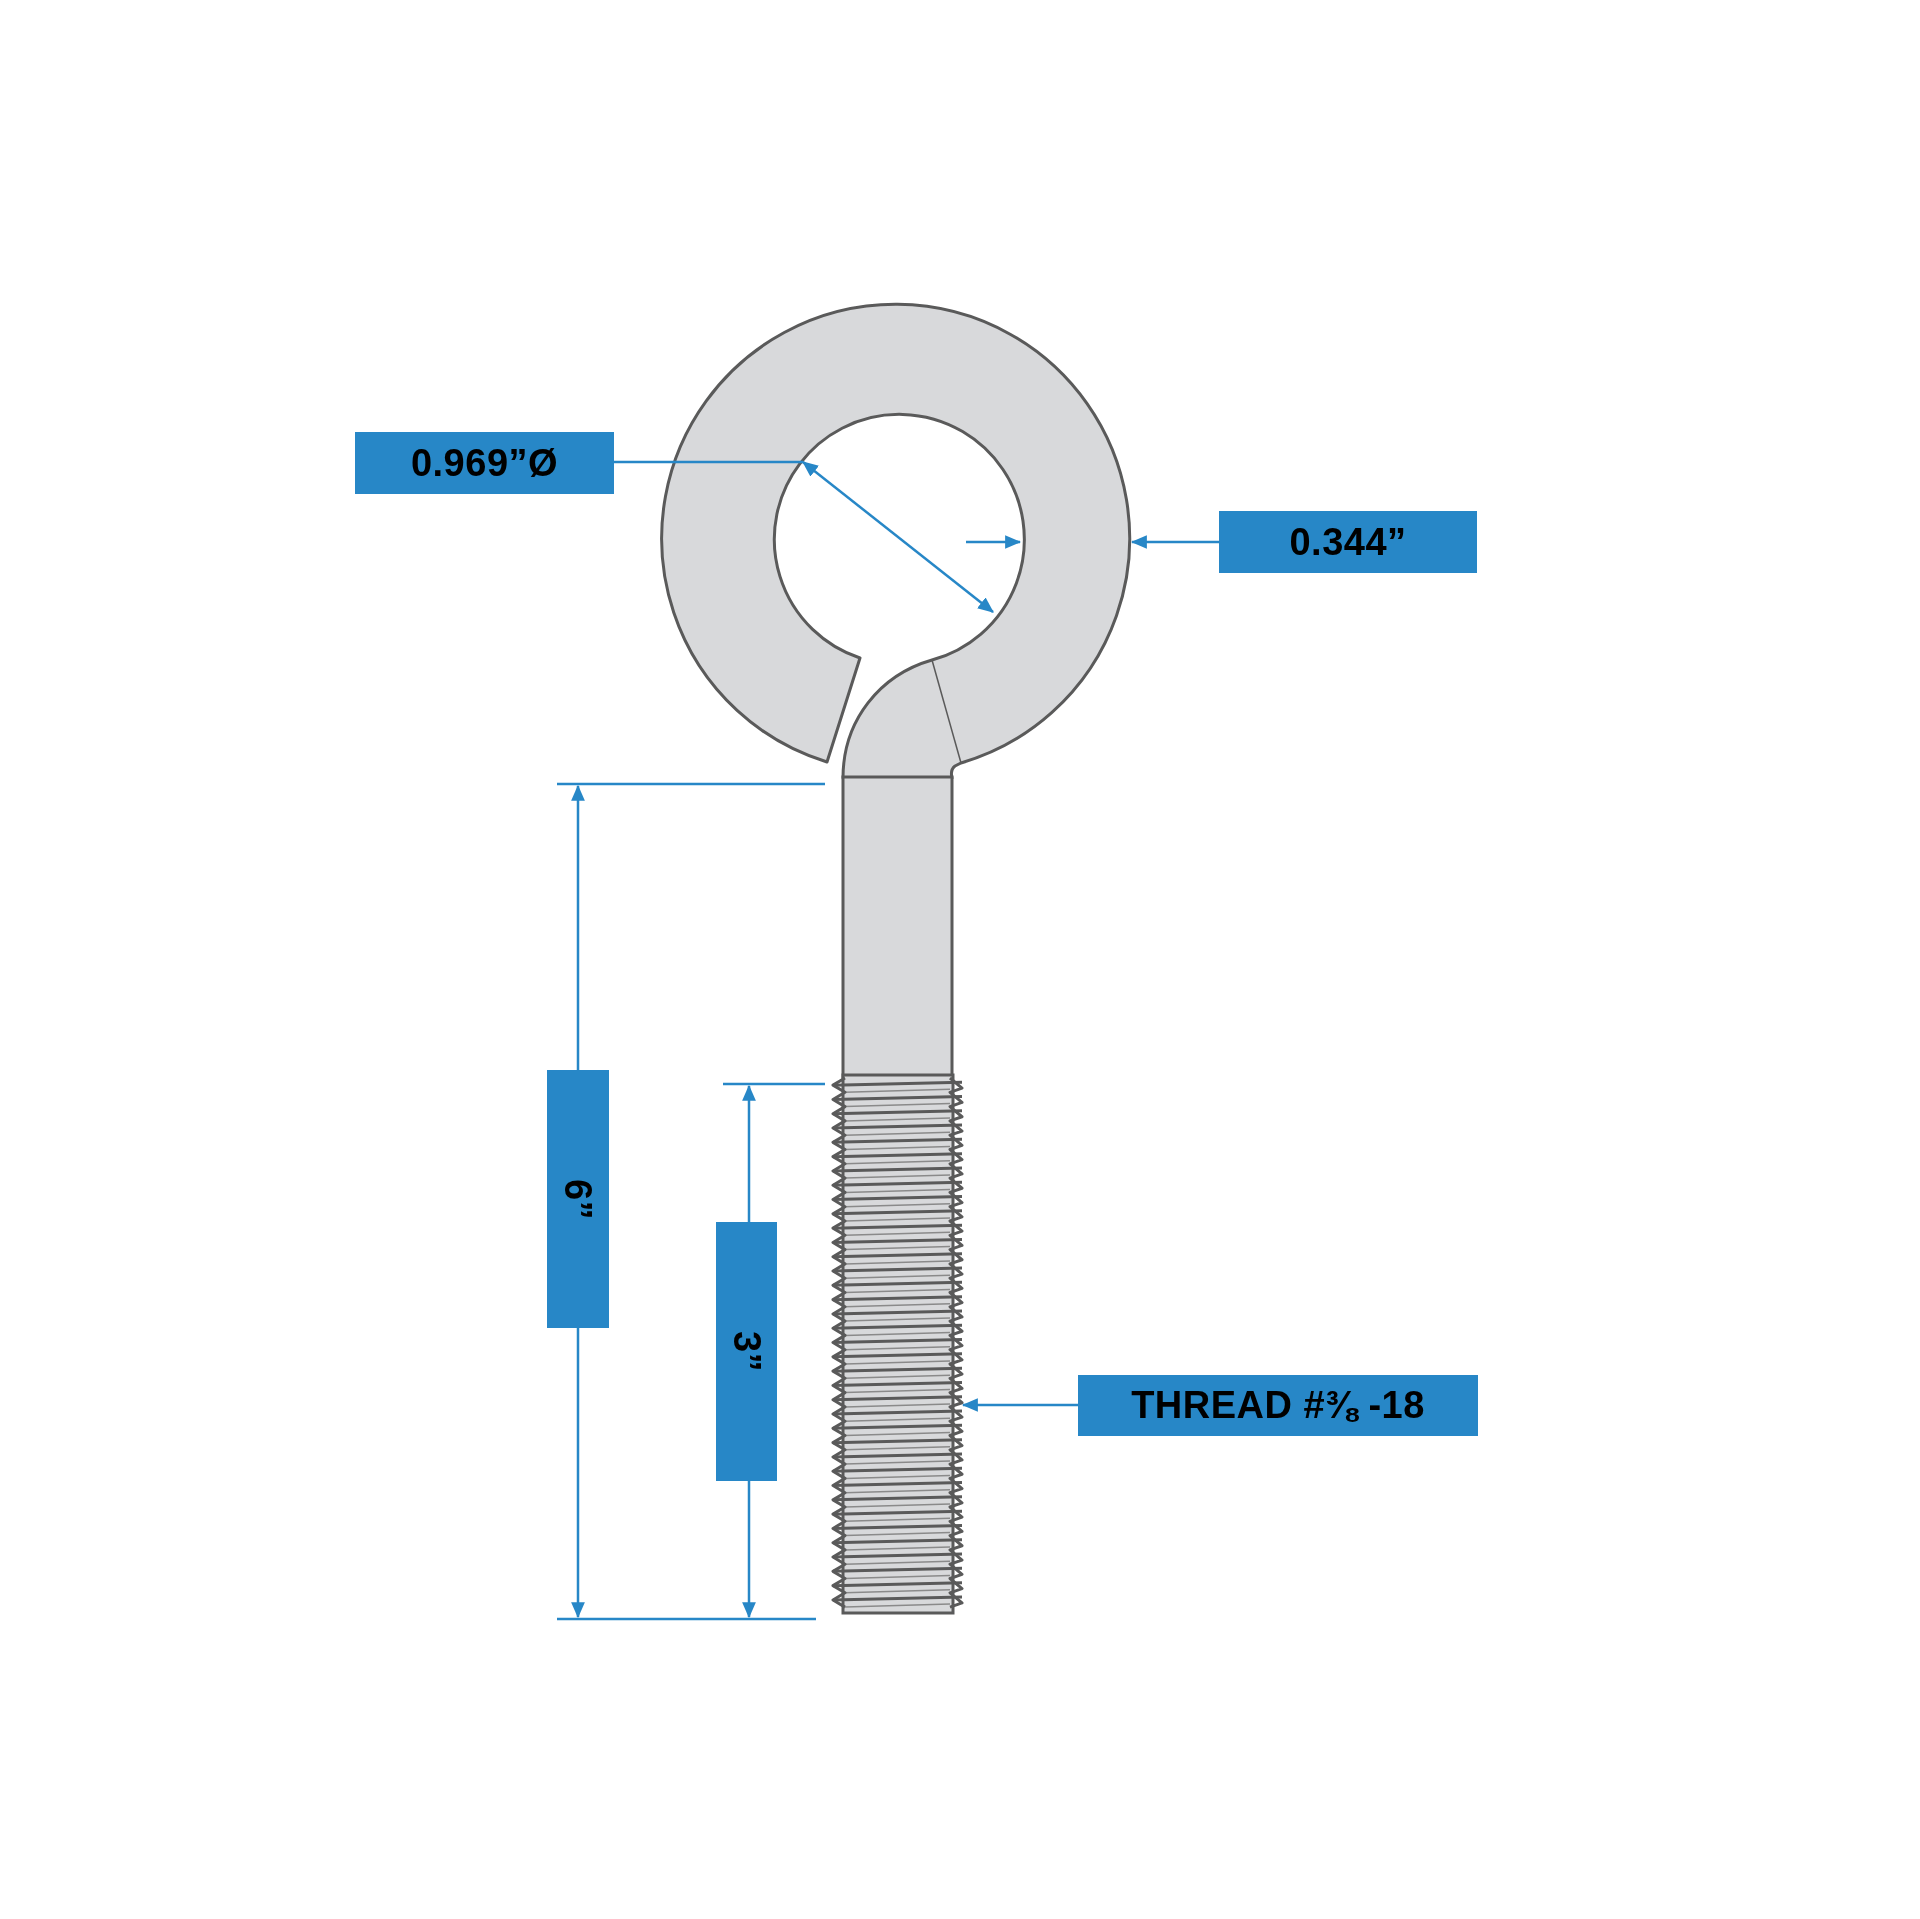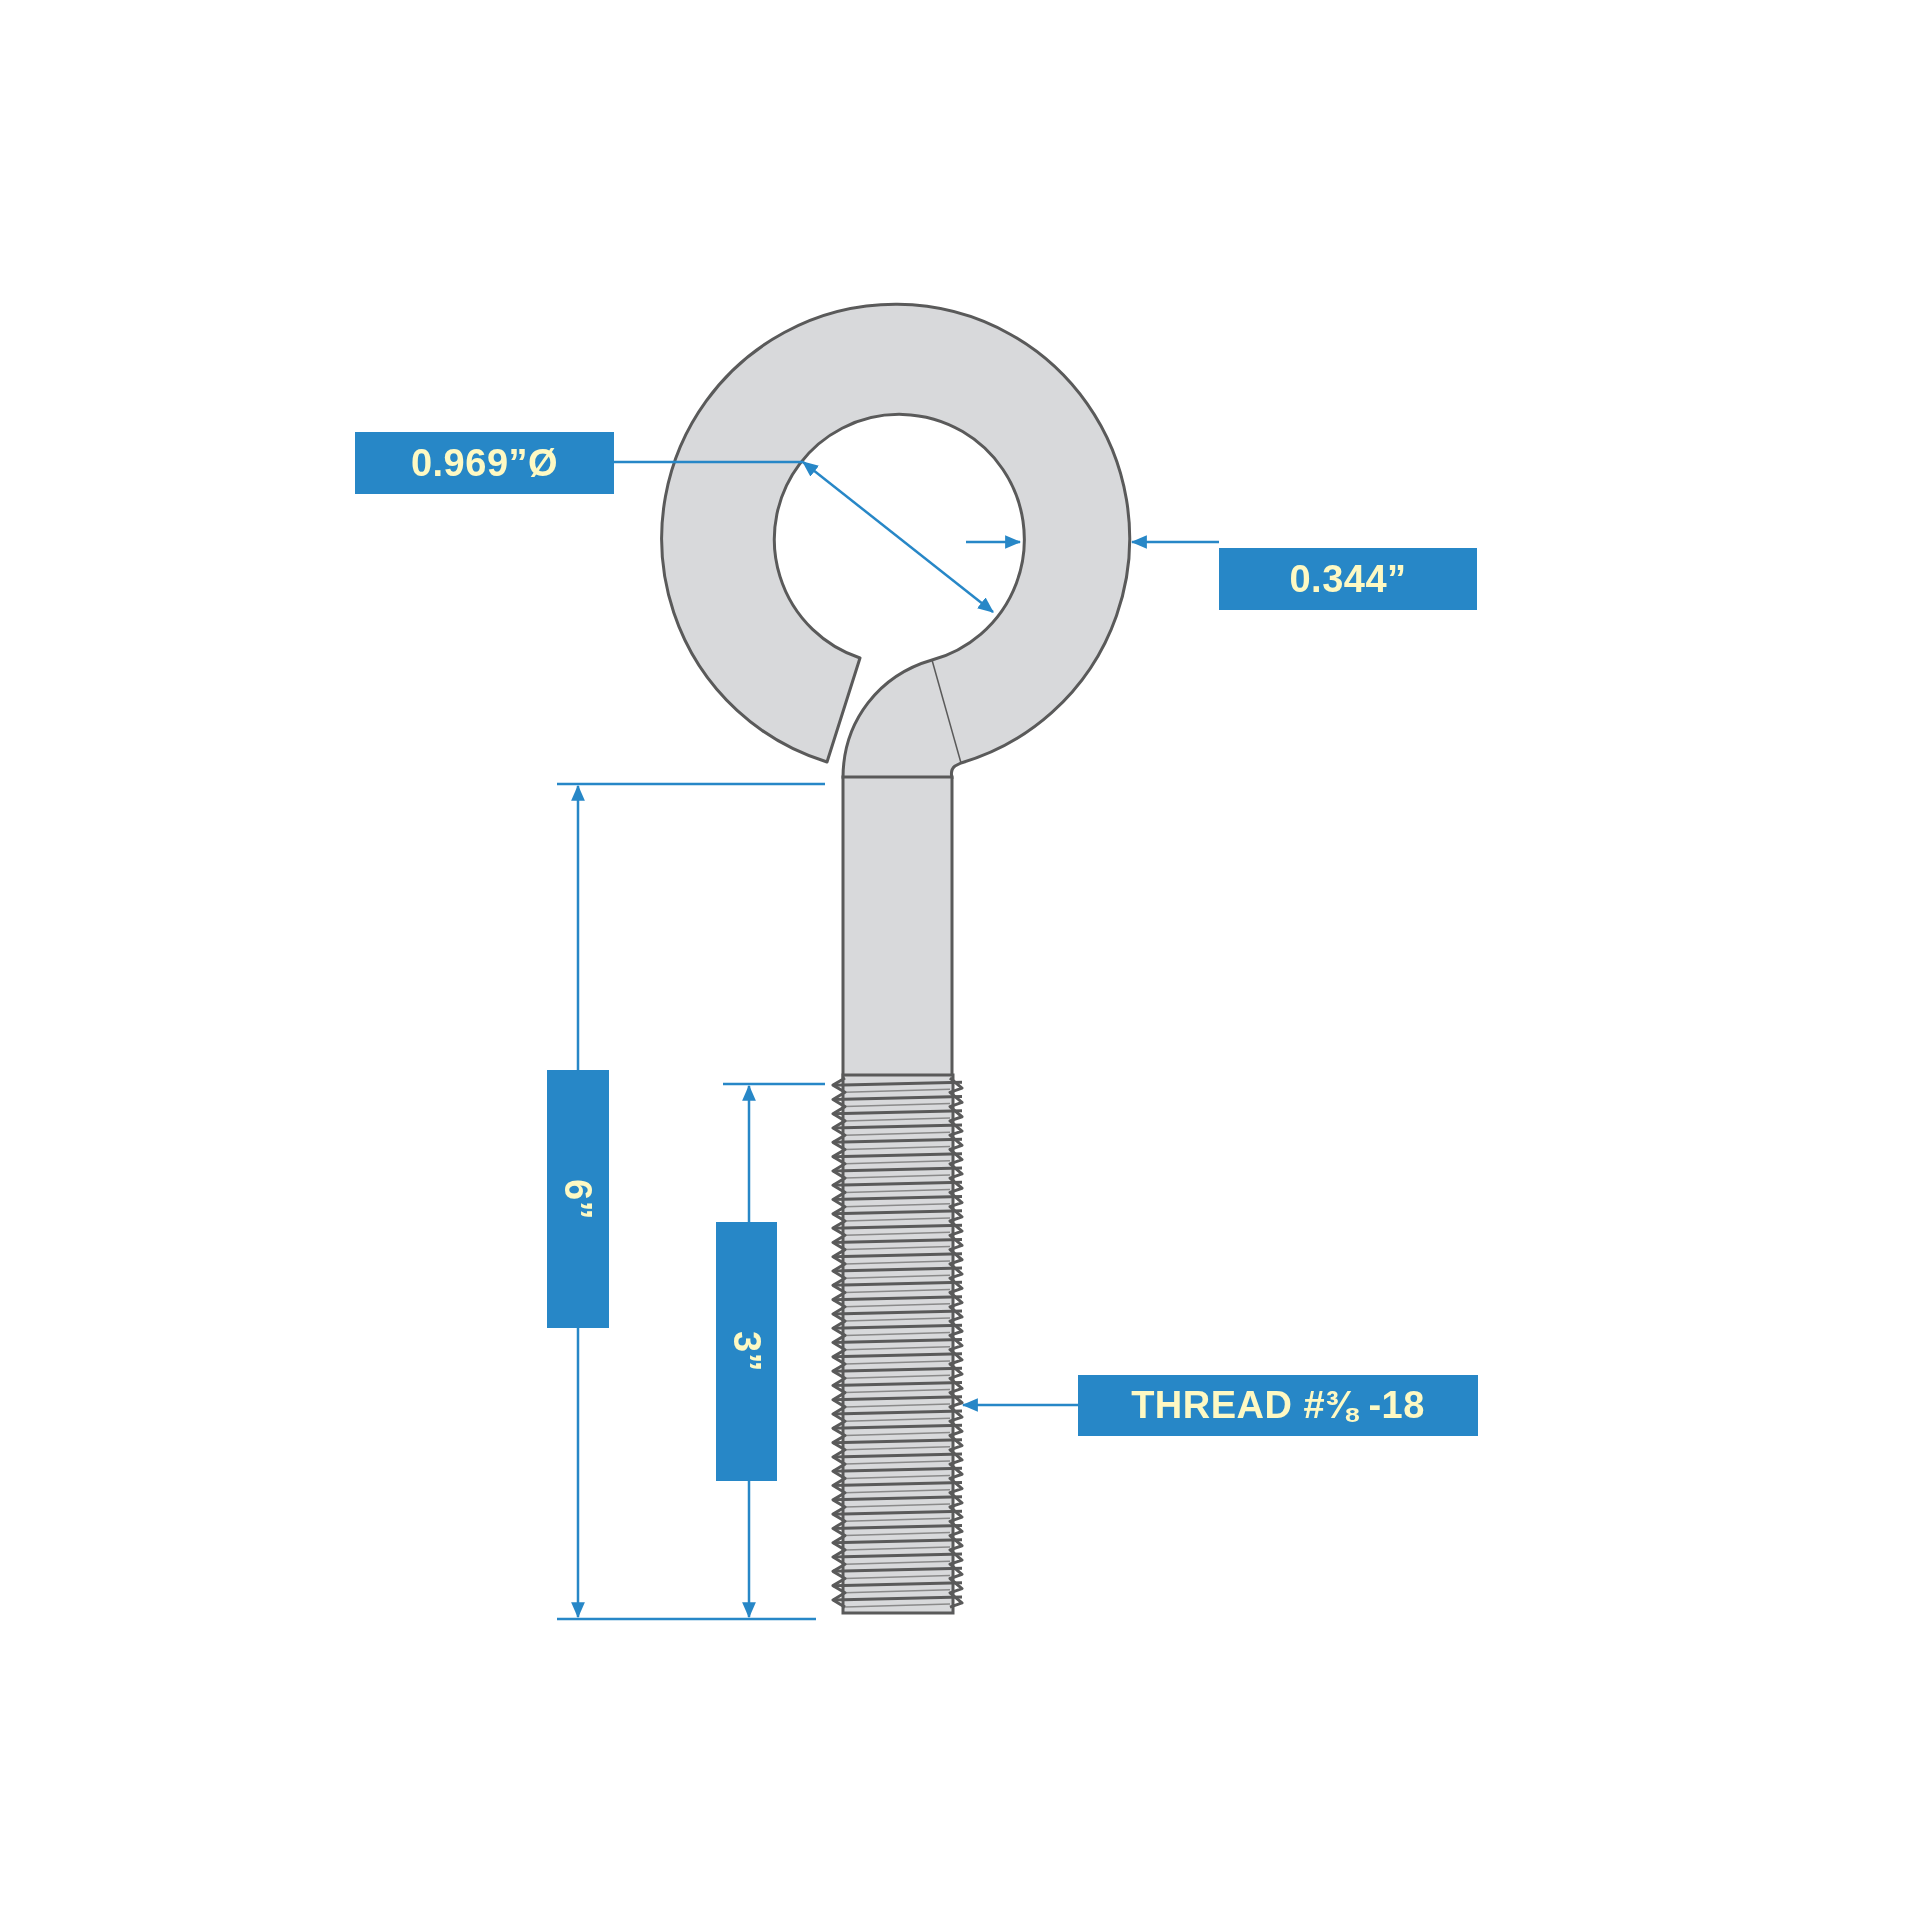--- a/index.html
+++ b/index.html
@@ -1,19 +1,19 @@
 <!DOCTYPE html>
 <html><head>
 <meta charset="utf-8">
 <style>
   html, body { margin: 0; padding: 0; background: #ffffff; }
   body { width: 1920px; height: 1919px; position: relative; overflow: hidden; font-family: "Liberation Sans", "DejaVu Sans", sans-serif; }
   #drawing { position: absolute; left: 0; top: 0; }
   .label-box {
-    position: absolute; background: #2787c7; color: #fef9c3;
+    position: absolute; background: #2787c7; color: #000000;
     font-weight: bold; display: flex; align-items: center; justify-content: center;
     font-size: 38px; letter-spacing: 0.5px; box-sizing: border-box;
   }
   .label-box.vertical span { display: inline-block; transform: rotate(90deg); white-space: nowrap; }
 </style>
 </head>
 <body>
 
 <svg id="drawing" width="1920" height="1919" viewBox="0 0 1920 1919" xmlns="http://www.w3.org/2000/svg">
   <defs>
@@ -146,21 +146,21 @@
 
   <g>
     <line x1="1078" y1="1405" x2="963" y2="1405" stroke="#2787c7" stroke-width="2.5" marker-end="url(#arrowL)"></line>
   </g>
 </svg>
 
 <div class="label-box" style="left:355px; top:432px; width:259px; height:62px;">
   <span>0.969”Ø</span>
 </div>
 
-<div class="label-box" style="left:1219px; top:511px; width:258px; height:62px;margin-top:37px;">
+<div class="label-box" style="left:1219px; top:511px; width:258px; height:62px;">
   <span>0.344”</span>
 </div>
 
 <div class="label-box vertical" style="left:547px; top:1070px; width:62px; height:258px;">
   <span>6”</span>
 </div>
 
 <div class="label-box vertical" style="left:716px; top:1222px; width:61px; height:259px;">
   <span>3”</span>
 </div>

